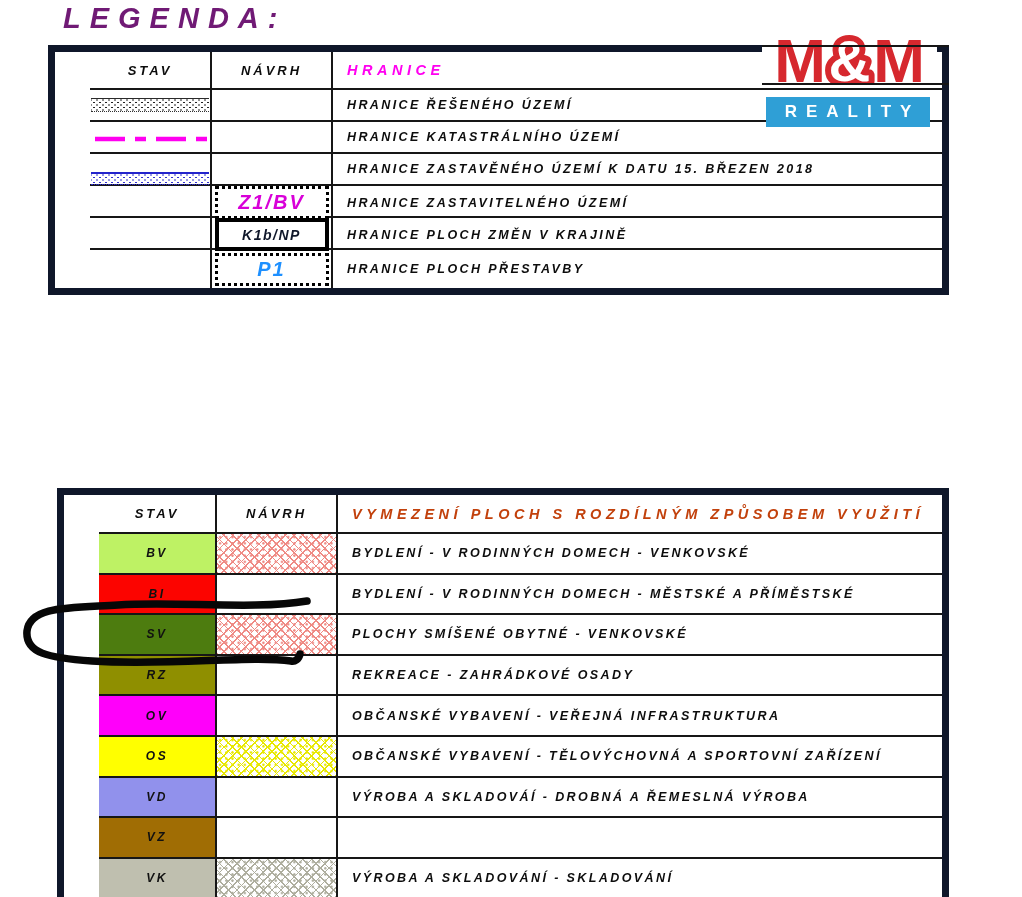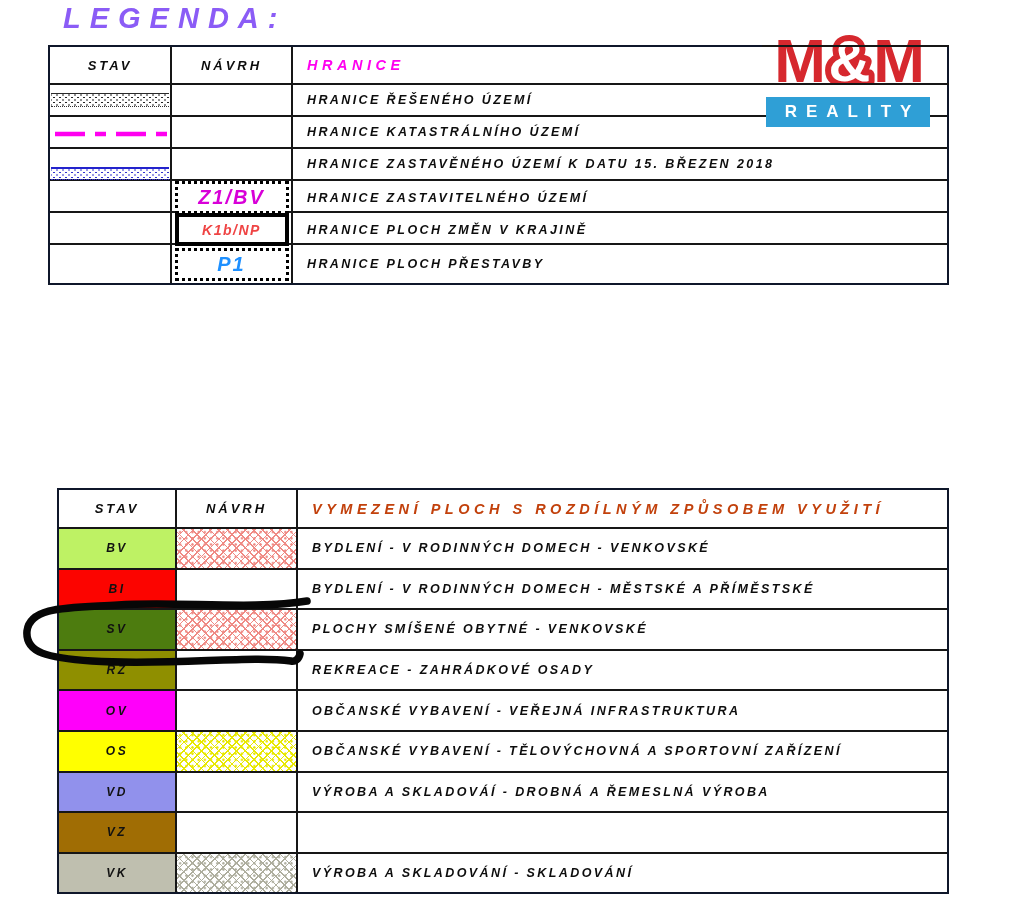--- a/index.html
+++ b/index.html
@@ -6,25 +6,25 @@
   html,body { background:#fff; }
   body {
     width:1022px; height:897px; position:relative; overflow:hidden;
     font-family:"Liberation Sans", sans-serif; color:#0d0d0d;
   }
   .abs { position:absolute; }
 
   
   #legend-title {
     left:63px; top:2px; font-size:29px; font-weight:bold; font-style:italic;
-    letter-spacing:9px; color:#8b5cf6; white-space:nowrap;
-  }
-
-  
-  .tbl { position:absolute; border:2px solid #0f172a; background:#fff; z-index:1; }
+    letter-spacing:9px; color:#701a75; white-space:nowrap;
+  }
+
+  
+  .tbl { position:absolute; border:7px solid #0f172a; background:#fff; z-index:1;padding-left:35px; }
   #table1 { left:48px;  top:45px;  width:901px; }
   #table2 { left:57px;  top:488px; width:892px; }
 
   .row  { display:grid; border-bottom:2px solid #161616; }
   #table1 .row  { grid-template-columns:122px 121px 1fr; height:32px; }
   #table1 .hrow { height:38px; }
   #table1 .last { height:38px; border-bottom:none; }
   #table2 .row  { grid-template-columns:118px 121px 1fr; height:40.6px; }
   #table2 .hrow { height:39px; }
   #table2 .last { height:38.6px; border-bottom:none; }
@@ -126,21 +126,21 @@
         <span style="color: rgb(216, 0, 216);">Z1/BV</span>
       </div>
     </div>
     <div class="cell c3 lbl">HRANICE ZASTAVITELNÉHO ÚZEMÍ</div>
   </div>
 
   <div class="row">
     <div class="cell c1"></div>
     <div class="cell c2">
       <div class="codebox solidbox small">
-        <span style="color: #ef4444;">K1b/NP</span>
+        <span style="color: #0f172a;">K1b/NP</span>
       </div>
     </div>
     <div class="cell c3 lbl">HRANICE PLOCH ZMĚN V KRAJINĚ</div>
   </div>
 
   <div class="row last">
     <div class="cell c1"></div>
     <div class="cell c2">
       <div class="codebox dottedbox">
         <span style="color: rgb(30, 144, 255);">P1</span>

